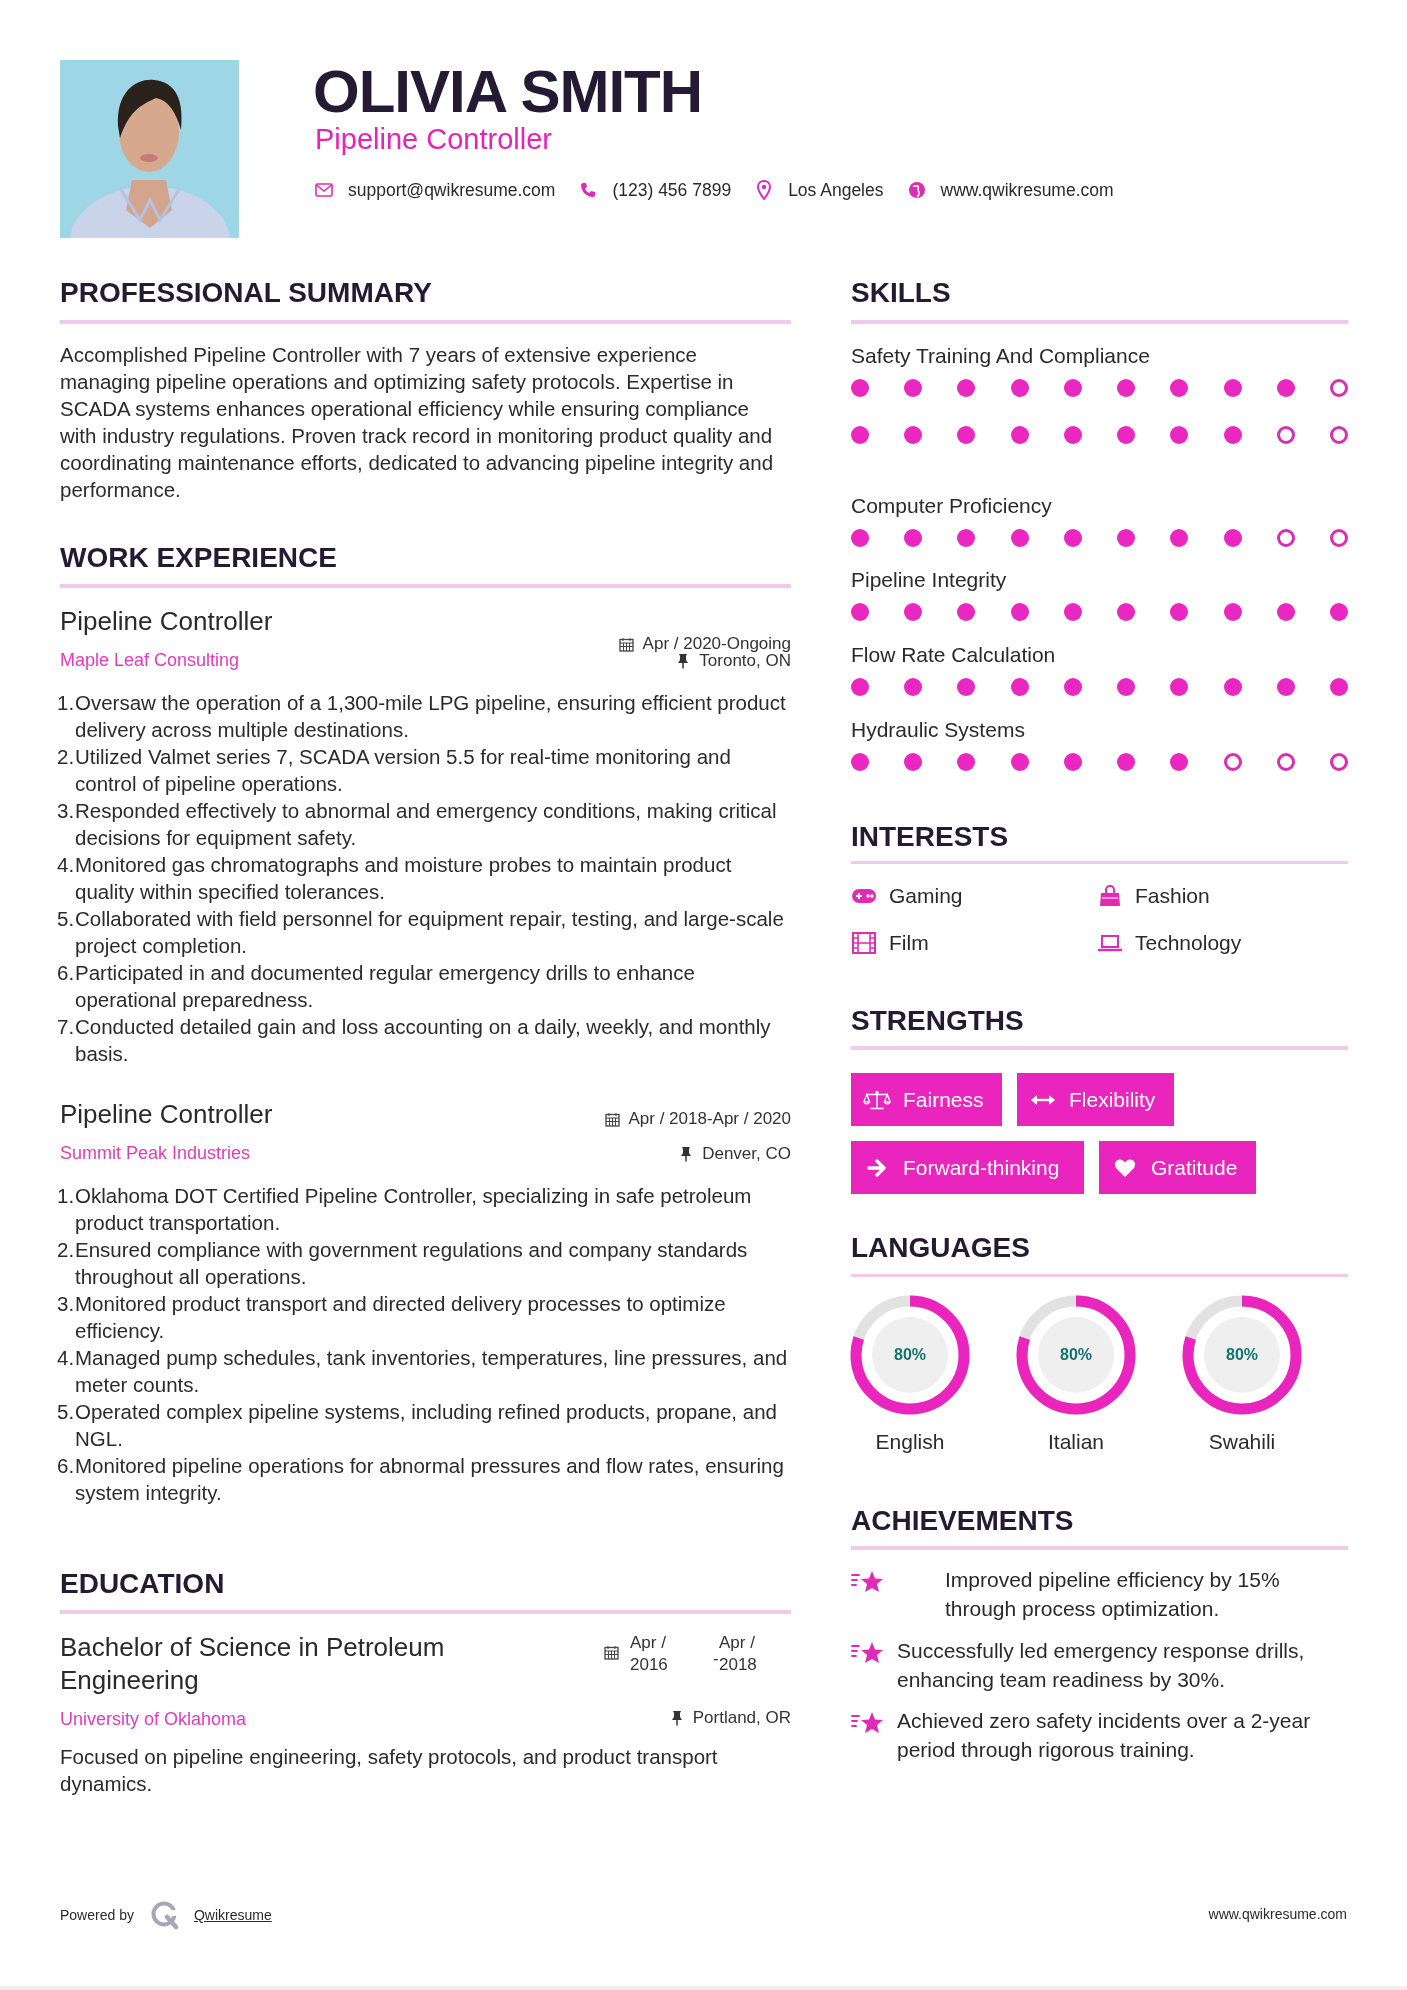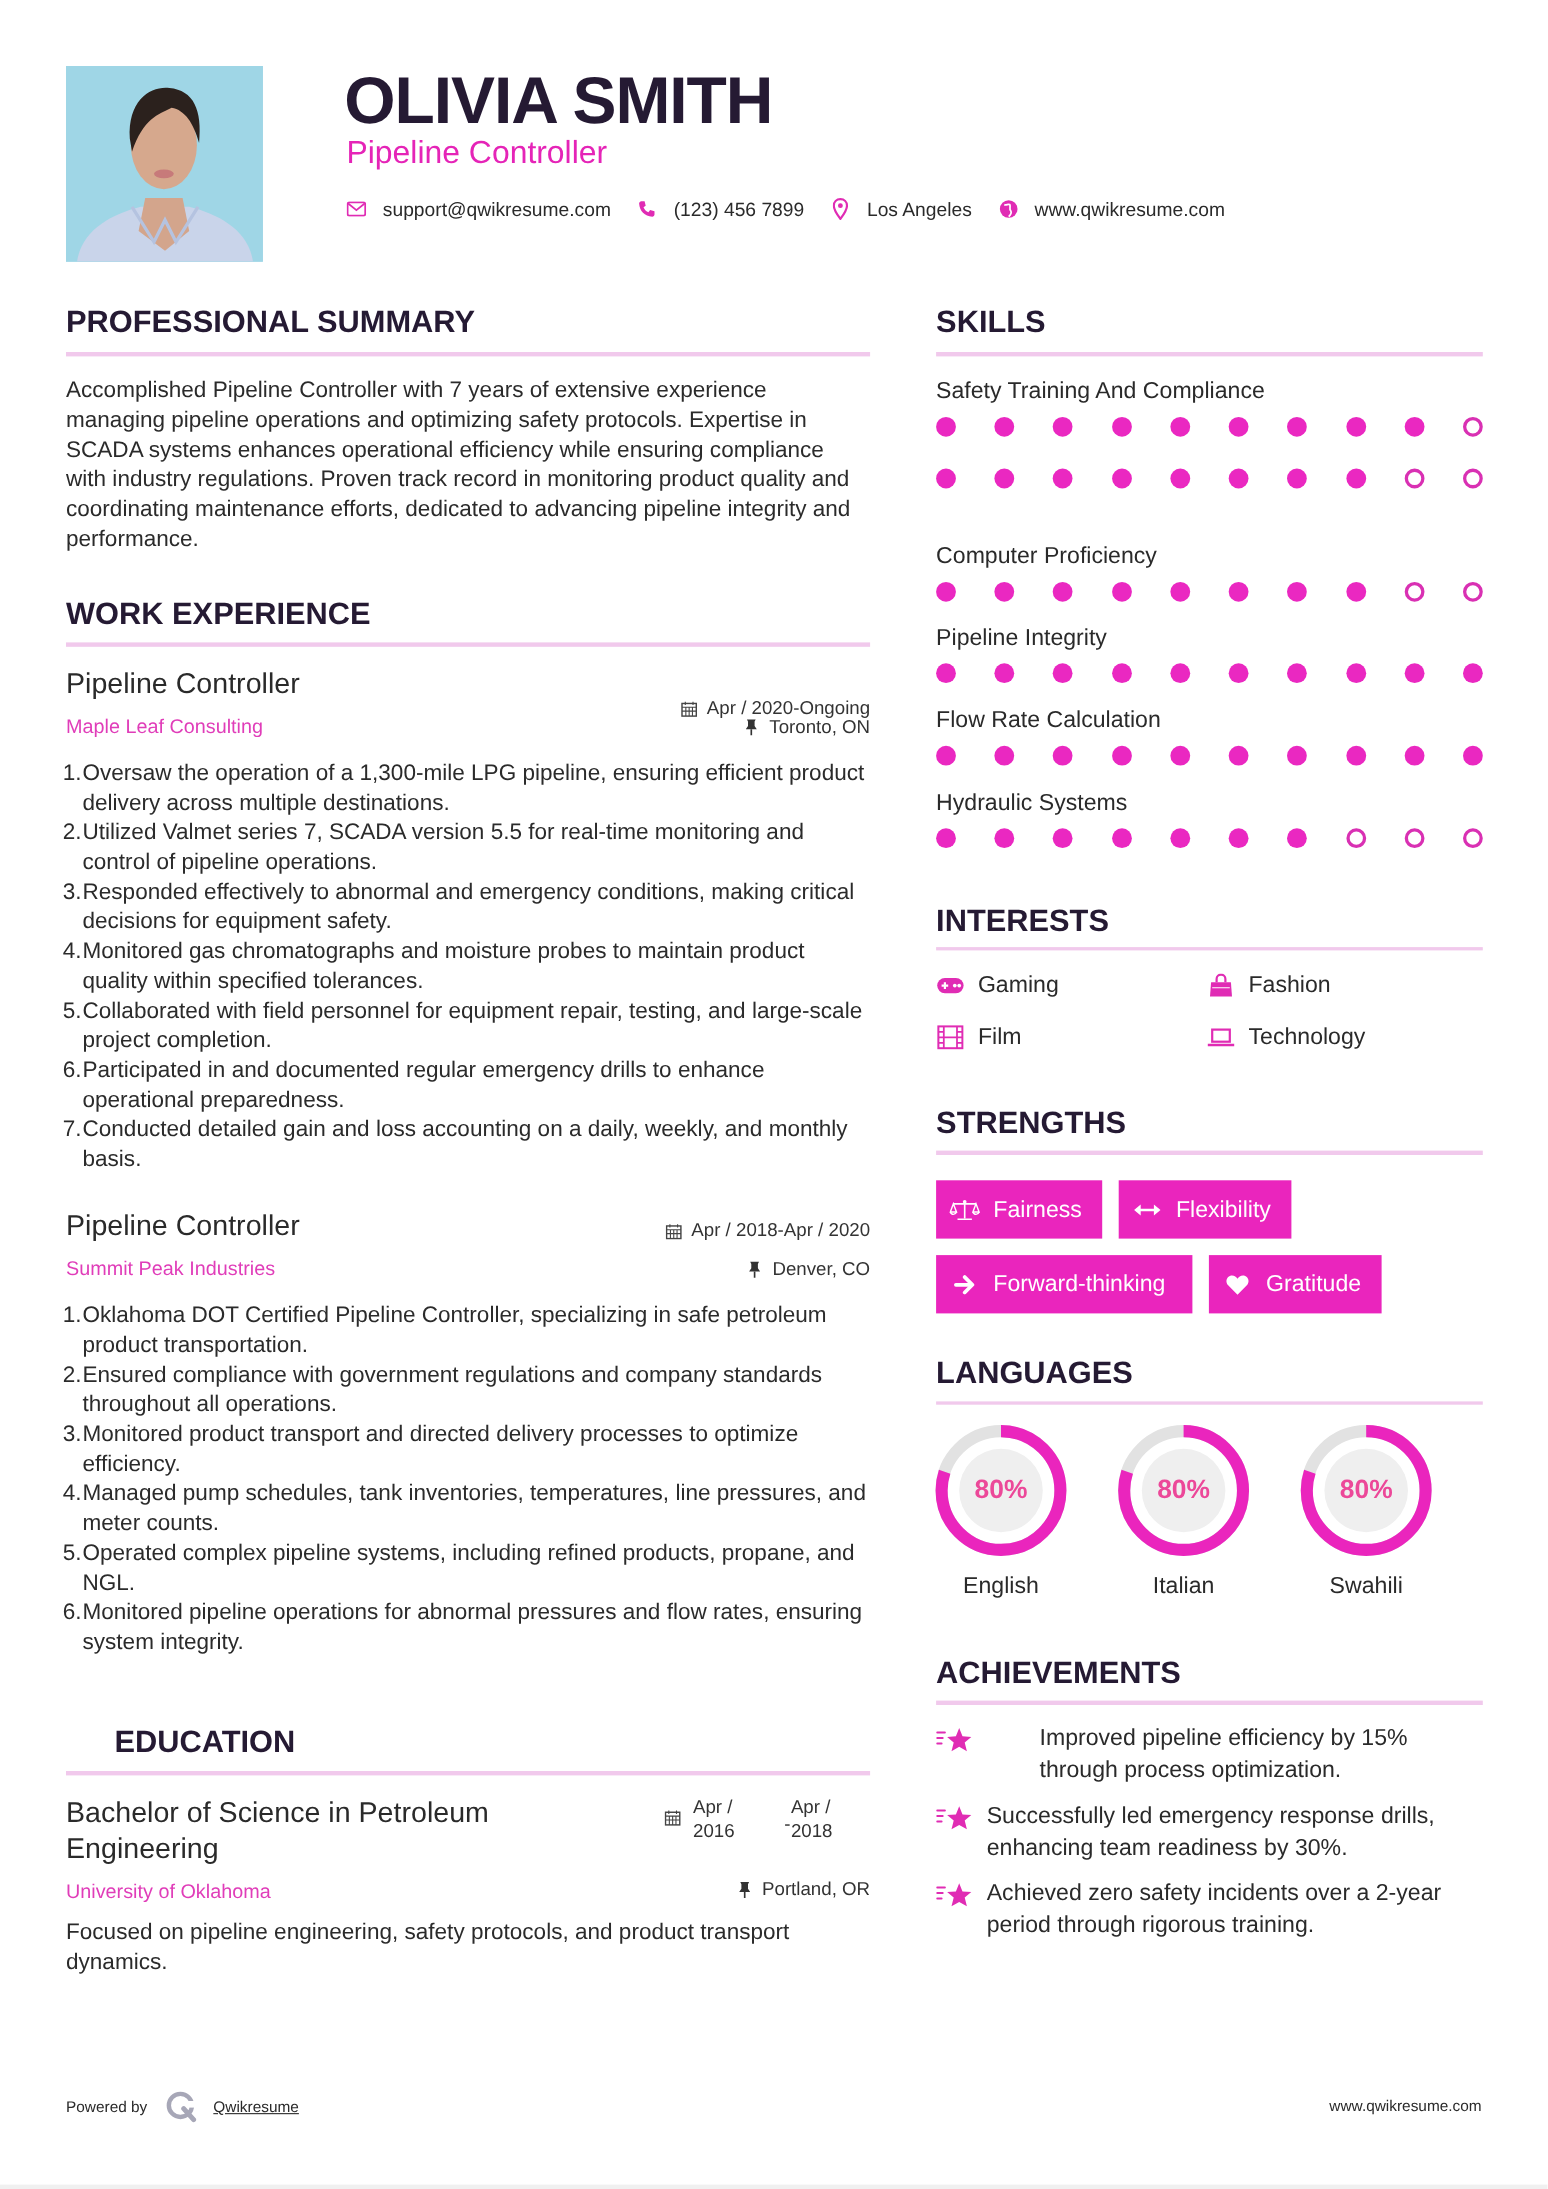--- a/index.html
+++ b/index.html
@@ -46,21 +46,21 @@
   .interest .ii { width: 26px; height: 22px; margin-right: 12px; display: inline-flex; align-items: center; justify-content: center; }
 
   
   .tag { position: absolute; height: 53px; background: #ea25bd; color: #fff; display: flex; align-items: center; font-size: 21px; padding: 0 12px; }
   .tag .ti { width: 28px; height: 22px; margin-right: 12px; display: inline-flex; align-items: center; justify-content: center; }
 
   
   .lang { position: absolute; width: 124px; text-align: center; }
   .ring { position: relative; width: 122px; height: 122px; margin: 0 auto; }
   .ring svg { position: absolute; left: 0; top: 0; }
-  .ring .pct { position: absolute; left: 0; top: 0; width: 122px; height: 122px; display: flex; align-items: center; justify-content: center; font-weight: 700; font-size: 24px; color: #ec4899; }
+  .ring .pct { position: absolute; left: 0; top: 0; width: 122px; height: 122px; display: flex; align-items: center; justify-content: center; font-weight: 700; font-size: 16px; color: #0f766e; }
   .lang-name { font-size: 21px; line-height: 28px; color: #2a2a2a; margin-top: 12px; }
 
   
   .ach { position: absolute; left: 851px; width: 497px; display: flex; }
   .ach .ai { width: 34px; flex: 0 0 34px; margin-right: 12px; padding-top: 4px; }
   .ach .at { font-size: 21px; line-height: 29px; color: #2a2a2a; }
 
   
   .footer-left { left: 60px; top: 1900px; display: flex; align-items: center; font-size: 14px; color: #2a2a2a; }
   .footer-left .logo { margin: 0 14px 0 16px; width: 30px; height: 30px; display: inline-flex; }
@@ -214,21 +214,21 @@
   <li>
       <span class="num">5.</span>
       <span class="txt">Operated complex pipeline systems, including refined products, propane, and NGL.</span>
     </li>
   <li>
       <span class="num">6.</span>
       <span class="txt">Monitored pipeline operations for abnormal pressures and flow rates, ensuring system integrity.</span>
     </li>
 </ol>
 
-<div class="abs left sec-h" style="top:1567px;margin-left:44px;">EDUCATION</div>
+<div class="abs left sec-h" style="top:1567px;">EDUCATION</div>
 <div class="abs left sec-line" style="top:1610px;"></div>
 <div class="abs job-title" style="left:60px; width:440px; top:1631px; line-height:33px;">Bachelor of Science in Petroleum Engineering</div>
 <div class="abs" style="left:604px; top:1632px; width:170px; height:50px; font-size:17px; color:#333; line-height:22px;">
   <span class="abs" style="left:0; top:12px;">
     <svg width="15" height="15" viewBox="0 0 15 15">
         <rect x="1" y="2.5" width="13" height="11.5" fill="none" stroke="#444" stroke-width="1.3"></rect>
         <path d="M1 6 H14 M4 1 V4 M11 1 V4 M4.5 6 V14 M7.5 6 V14 M10.5 6 V14 M1 9.5 H14" stroke="#444" stroke-width="1"></path>
       </svg>
   </span>
   <span class="abs" style="left:26px; top:0;">Apr /</span>

